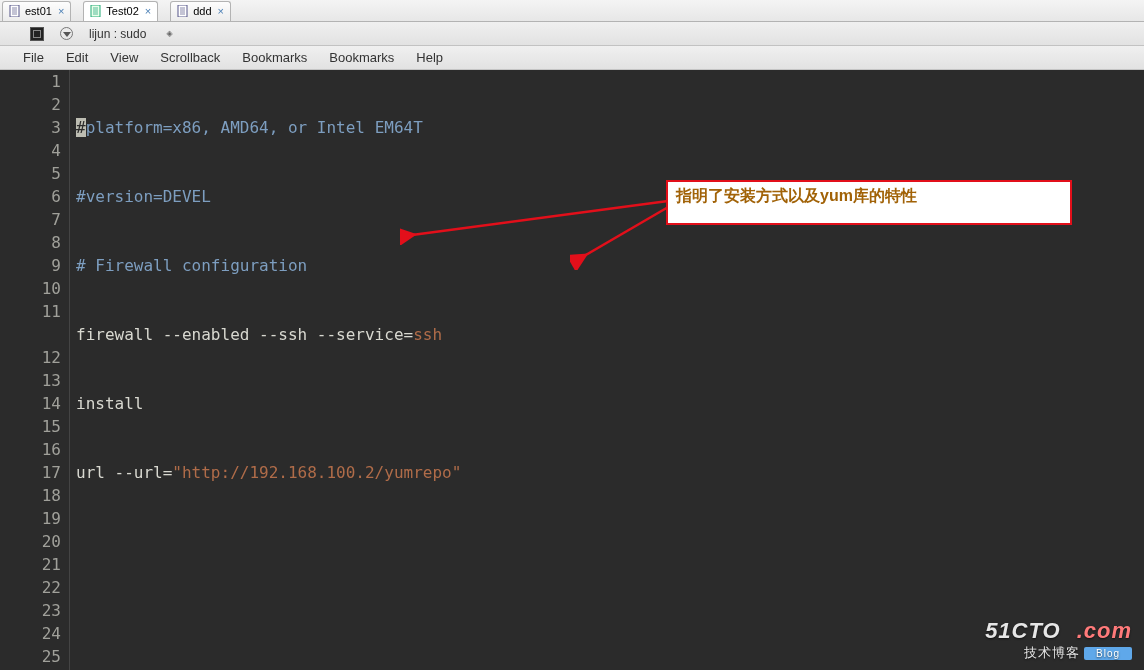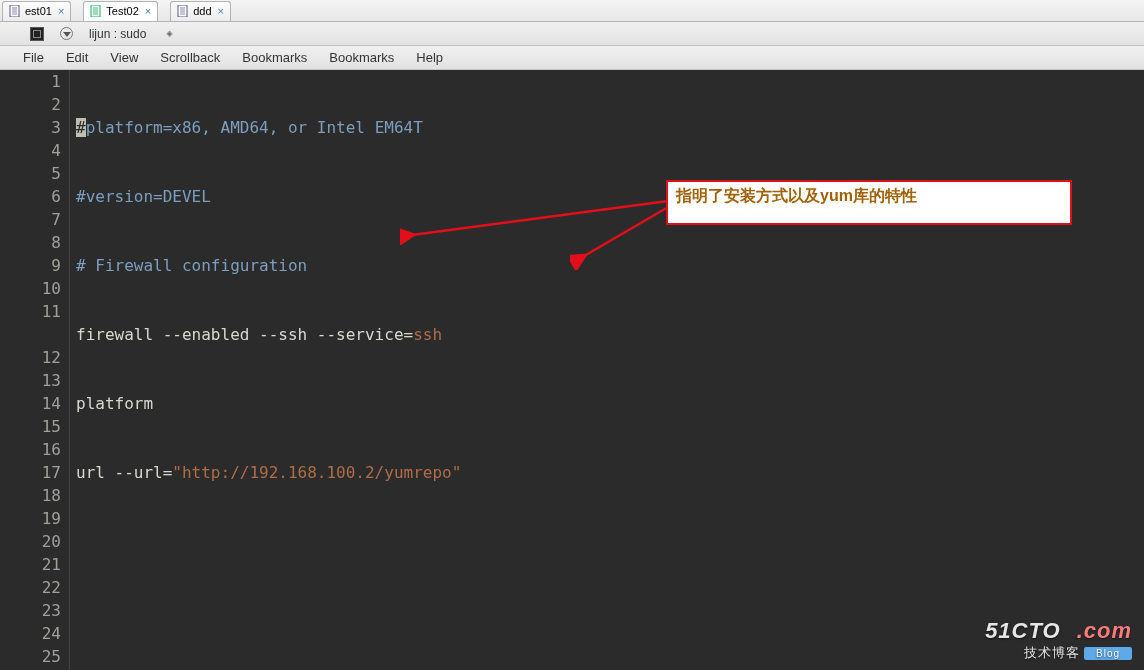--- a/index.html
+++ b/index.html
@@ -221,21 +221,21 @@
     <div class="code-line">22</div>
     <div class="code-line">23</div>
     <div class="code-line">24</div>
     <div class="code-line">25</div>
   </div>
   <div class="code-area">
     <div class="code-line"><span class="cursor-char">#</span><span class="c-comment">platform=x86, AMD64, or Intel EM64T</span></div>
     <div class="code-line c-comment">#version=DEVEL</div>
     <div class="code-line c-comment"># Firewall configuration</div>
     <div class="code-line"><span>firewall --enabled --ssh --service=</span><span class="c-value">ssh</span></div>
-    <div class="code-line">platform</div>
+    <div class="code-line">install</div>
     <div class="code-line"><span>url --url=</span><span class="c-string">"http://192.168.100.2/yumrepo"</span></div>
     <div class="code-line"></div>
     
     
     
     
     
     
     
     

